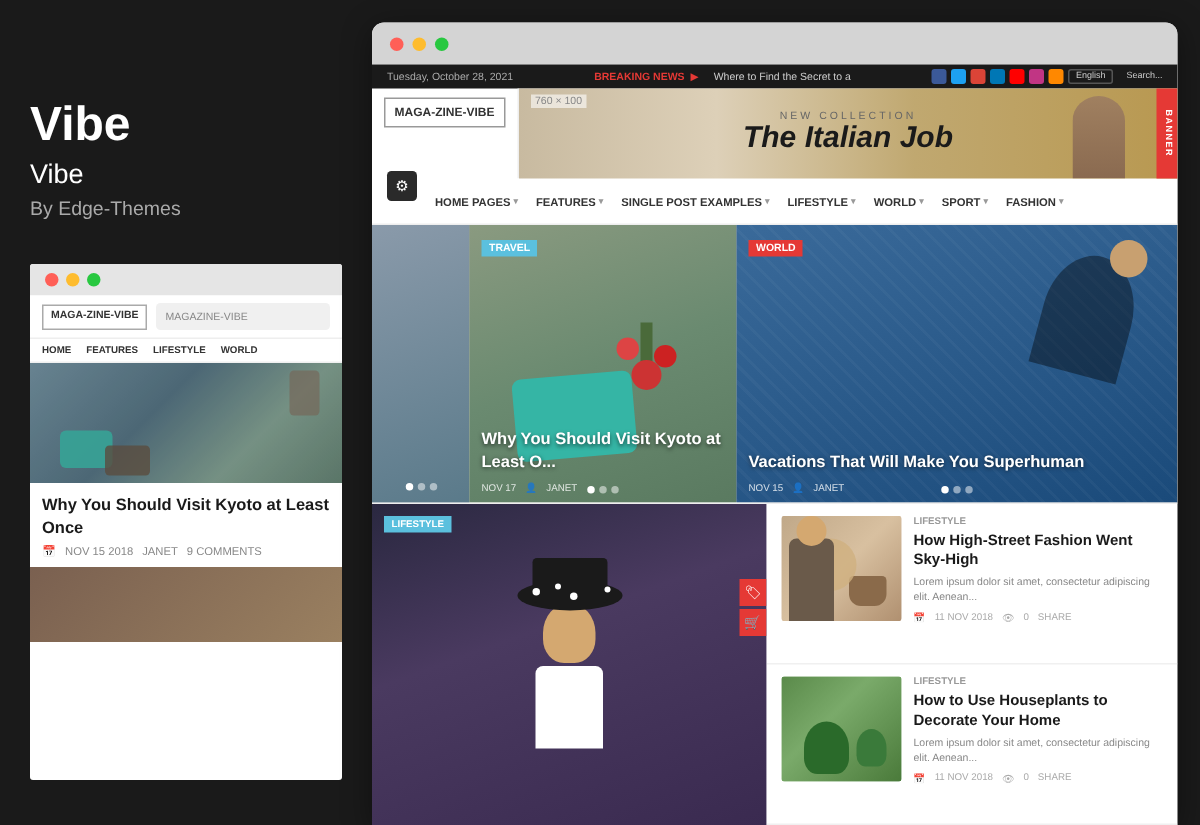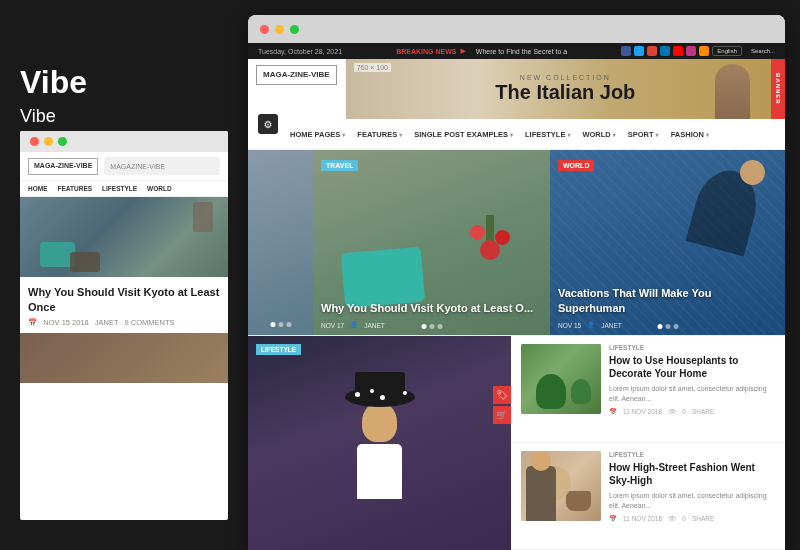--- a/index.html
+++ b/index.html
@@ -265,21 +265,21 @@
       background: linear-gradient(135deg, #8a9aaa 0%, #6a7a8a 100%);
       position: relative;
     }
     .hero-center {
       flex: 1;
       background: linear-gradient(160deg, #7a8a70 0%, #9aaa80 50%, #6a8a70 100%);
       position: relative;
       overflow: hidden;
     }
     .hero-right {
-      width: 235px;
+      width: 294px;
       background: linear-gradient(135deg, #4a6a8a 0%, #3a5a7a 50%, #2a4a6a 100%);
       position: relative;
       overflow: hidden;
     }
     .hero-badge {
       position: absolute;
       top: 10px;
       left: 8px;
       background: #5bc0de;
       color: white;
@@ -481,20 +481,21 @@
   </style>
 </head>
 <body>
 
 <div class="sidebar">
   <div class="sidebar-title">
     <br>
     <span>Vibe</span>
   </div>
   <div class="sidebar-subtitle">Vibe</div>
+  <div class="sidebar-by">By Edge-Themes</div>
 
   <div class="mini-browser">
     <div class="mini-browser-titlebar">
       <span class="dot dot-red"></span>
       <span class="dot dot-yellow"></span>
       <span class="dot dot-green"></span>
     </div>
     <div class="mini-nav">
       <div class="mini-logo-box">
         <span>MAGA-ZINE-VIBE</span>
@@ -559,21 +560,21 @@
   </div>
 
   <div class="header-inner">
     <div class="header-logo-area">
       <div class="site-logo">MAGA-ZINE-VIBE</div>
     </div>
     <div class="header-banner-area" style="background:linear-gradient(90deg,#c8baa0 0%,#ddd0b8 30%,#c0a870 60%,#b89850 100%);display:flex;align-items:center;position:relative;">
       <span style="position:absolute;left:8px;top:4px;font-size:7px;color:#888;background:rgba(255,255,255,0.6);padding:1px 3px;">760 × 100</span>
       <div style="display:flex;flex-direction:column;align-items:center;justify-content:center;flex:1;">
         <span style="font-size:7px;color:#666;letter-spacing:2px;text-transform:uppercase;">NEW COLLECTION</span>
-        <span style="font-size:20px;font-weight:900;color:#1a1a1a;">The Italian Job</span>
+        <span style="font-size:20px;font-weight:900;color:#1a1a1a;font-style:italic;">The Italian Job</span>
       </div>
 
       <div style="position:absolute;right:20px;top:0;bottom:0;width:50px;overflow:hidden;display:flex;align-items:flex-end;">
         <div style="width:35px;height:55px;background:linear-gradient(180deg,#a08060 0%,#8a6a50 100%);border-radius:50% 50% 0 0 / 30% 30% 0 0;"></div>
       </div>
       <div class="banner-sidebar-label">
         <span class="banner-sidebar-text">BANNER</span>
       </div>
     </div>
   </div>
@@ -698,20 +699,47 @@
         <div class="lifestyle-badge">LIFESTYLE</div>
 
         <div style="position:absolute;right:0;top:50px;display:flex;flex-direction:column;gap:2px;">
           <div class="cart-btn">🏷</div>
           <div class="cart-btn">🛒</div>
         </div>
       </div>
     </div>
 
     <div class="bottom-right">
+
+      <div class="article-card">
+        <div class="article-thumb">
+          <div class="thumb-fashion">
+            <div style="width:100%;height:100%;background:linear-gradient(135deg,#c0a888 0%,#d8c0a0 50%,#b09070 100%);position:relative;">
+
+              <div style="position:absolute;bottom:10px;right:10px;width:25px;height:20px;background:#8a6a4a;border-radius:3px 3px 8px 8px;"></div>
+              <div style="position:absolute;bottom:20px;left:15px;width:35px;height:35px;background:#d0b080;border-radius:50%;opacity:0.8;"></div>
+
+              <div style="position:absolute;bottom:0;left:5px;width:30px;height:55px;background:#6a5a4a;border-radius:5px 5px 0 0;"></div>
+              <div style="position:absolute;bottom:50px;left:10px;width:20px;height:20px;background:#d4a870;border-radius:50%;"></div>
+            </div>
+          </div>
+        </div>
+        <div class="article-content">
+          <div class="article-category">LIFESTYLE</div>
+          <div class="article-headline">How High-Street Fashion Went Sky-High</div>
+          <div class="article-excerpt">Lorem ipsum dolor sit amet, consectetur adipiscing elit. Aenean...</div>
+          <div class="article-meta-row">
+            <span class="article-meta-item">📅</span>
+            <span class="article-meta-item">11 NOV 2018</span>
+            <span class="article-meta-item">👁</span>
+            <span class="article-meta-item">0</span>
+            <span class="article-meta-item">SHARE</span>
+          </div>
+        </div>
+      </div>
 
       <div class="article-card">
         <div class="article-thumb">
           <div class="thumb-plants">
 
             <div style="width:100%;height:100%;background:linear-gradient(135deg,#5a8a4a 0%,#7aaa6a 40%,#4a7a3a 100%);position:relative;">
               <div style="position:absolute;bottom:5px;left:15px;width:30px;height:35px;background:#2a6a2a;border-radius:50% 50% 30% 30%;"></div>
               <div style="position:absolute;bottom:10px;right:10px;width:20px;height:25px;background:#3a7a3a;border-radius:50% 50% 30% 30%;"></div>
             </div>
           </div>
@@ -722,42 +750,15 @@
           <div class="article-excerpt">Lorem ipsum dolor sit amet, consectetur adipiscing elit. Aenean...</div>
           <div class="article-meta-row">
             <span class="article-meta-item">📅</span>
             <span class="article-meta-item">11 NOV 2018</span>
             <span class="article-meta-item">👁</span>
             <span class="article-meta-item">0</span>
             <span class="article-meta-item">SHARE</span>
           </div>
         </div>
       </div>
-
-      <div class="article-card">
-        <div class="article-thumb">
-          <div class="thumb-fashion">
-            <div style="width:100%;height:100%;background:linear-gradient(135deg,#c0a888 0%,#d8c0a0 50%,#b09070 100%);position:relative;">
-
-              <div style="position:absolute;bottom:10px;right:10px;width:25px;height:20px;background:#8a6a4a;border-radius:3px 3px 8px 8px;"></div>
-              <div style="position:absolute;bottom:20px;left:15px;width:35px;height:35px;background:#d0b080;border-radius:50%;opacity:0.8;"></div>
-
-              <div style="position:absolute;bottom:0;left:5px;width:30px;height:55px;background:#6a5a4a;border-radius:5px 5px 0 0;"></div>
-              <div style="position:absolute;bottom:50px;left:10px;width:20px;height:20px;background:#d4a870;border-radius:50%;"></div>
-            </div>
-          </div>
-        </div>
-        <div class="article-content">
-          <div class="article-category">LIFESTYLE</div>
-          <div class="article-headline">How High-Street Fashion Went Sky-High</div>
-          <div class="article-excerpt">Lorem ipsum dolor sit amet, consectetur adipiscing elit. Aenean...</div>
-          <div class="article-meta-row">
-            <span class="article-meta-item">📅</span>
-            <span class="article-meta-item">11 NOV 2018</span>
-            <span class="article-meta-item">👁</span>
-            <span class="article-meta-item">0</span>
-            <span class="article-meta-item">SHARE</span>
-          </div>
-        </div>
-      </div>
     </div>
   </div>
 </div>
 
 </body></html>

